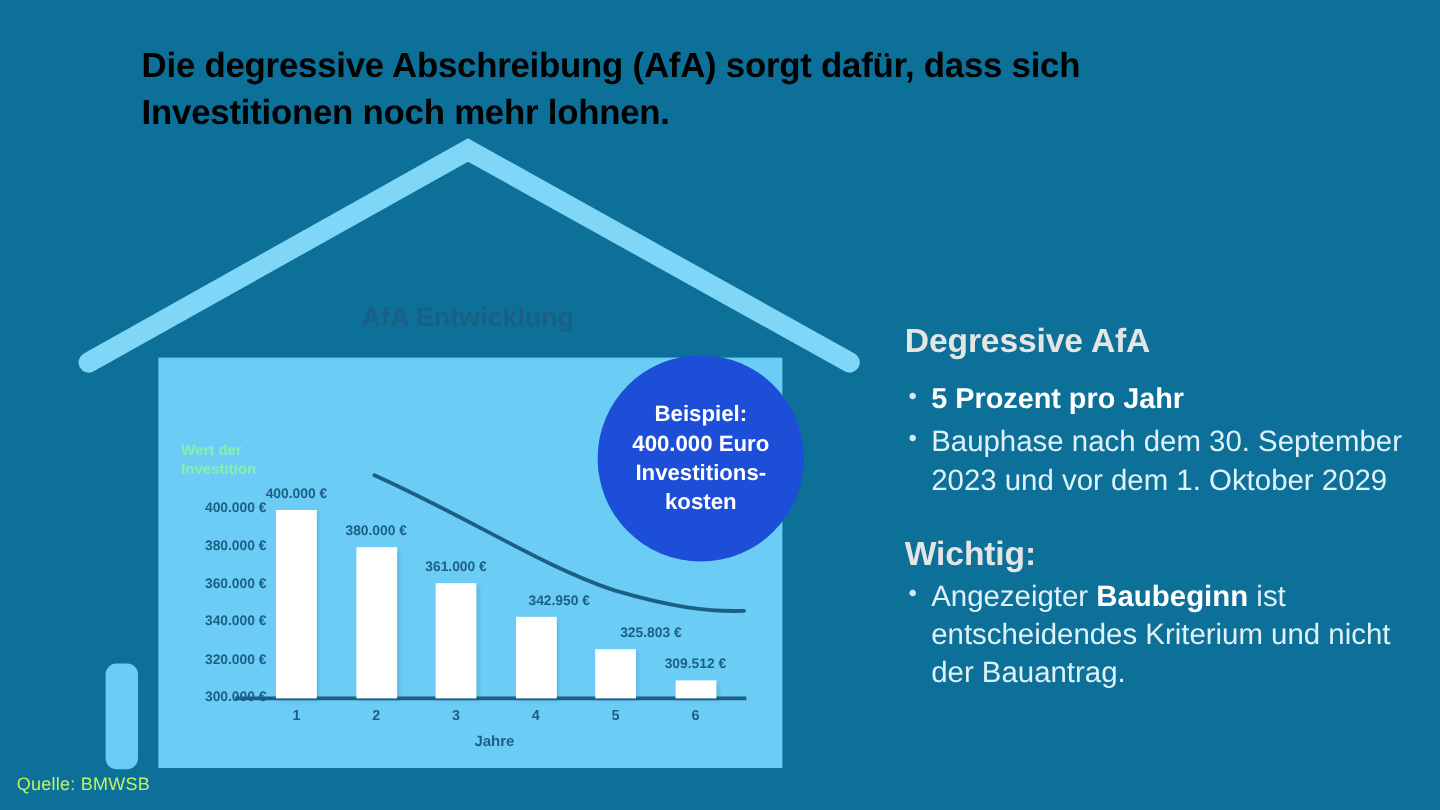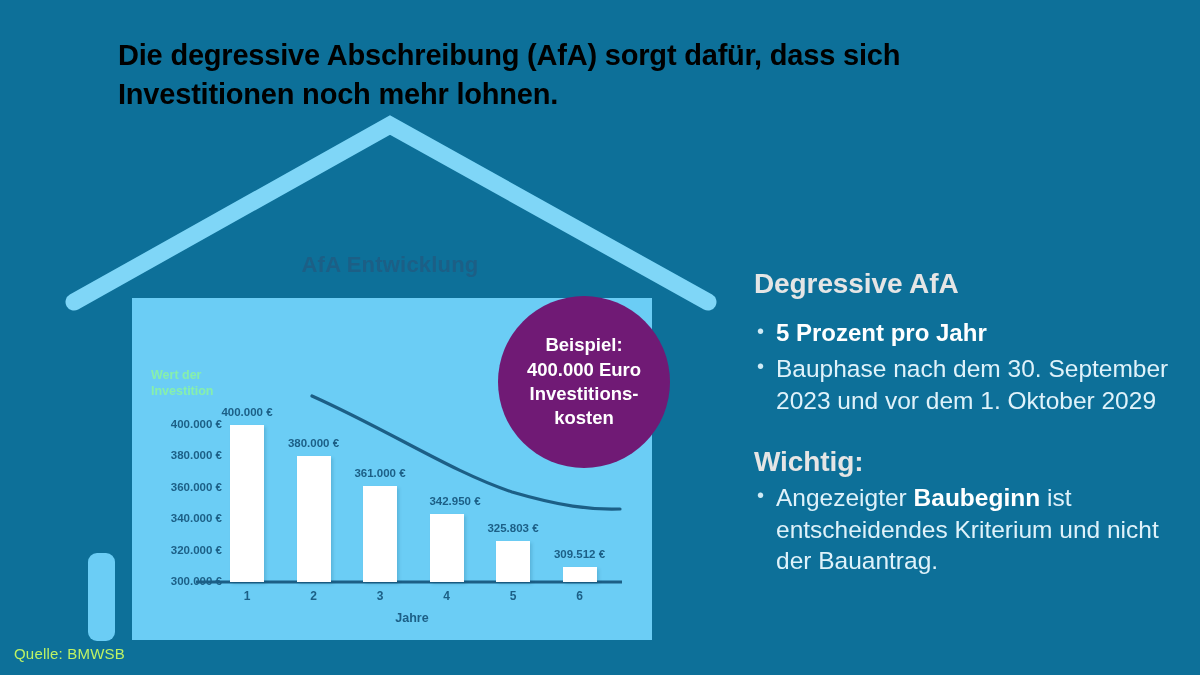--- a/index.html
+++ b/index.html
@@ -122,21 +122,21 @@
   }
 
   
   #badge {
     position: absolute;
     left: 498px;
     top: 296px;
     width: 172px;
     height: 172px;
     border-radius: 50%;
-    background: #701a75;
+    background: #1d4ed8;
     color: #ffffff;
     font-size: 18.5px;
     font-weight: bold;
     line-height: 1.32;
     display: flex;
     align-items: center;
     justify-content: center;
     text-align: center;
     white-space: pre-line;
     box-sizing: border-box;
@@ -252,24 +252,24 @@
       <div class="bar" style="left: 230px; top: 424.593px; width: 34px; height: 157.407px;"></div>
       <div class="bar-label" style="left: 192px; top: 405.593px; width: 110px;">400.000 €</div>
       <div class="xtick" style="left: 227px; top: 589px; width: 40px;">1</div>
       <div class="bar" style="left: 296.5px; top: 456.074px; width: 34px; height: 125.926px;"></div>
       <div class="bar-label" style="left: 258.5px; top: 437.074px; width: 110px;">380.000 €</div>
       <div class="xtick" style="left: 293.5px; top: 589px; width: 40px;">2</div>
       <div class="bar" style="left: 363px; top: 485.981px; width: 34px; height: 96.0185px;"></div>
       <div class="bar-label" style="left: 325px; top: 466.981px; width: 110px;">361.000 €</div>
       <div class="xtick" style="left: 360px; top: 589px; width: 40px;">3</div>
       <div class="bar" style="left: 429.5px; top: 514.394px; width: 34px; height: 67.6065px;"></div>
-      <div class="bar-label" style="left: 400px; top: 495.394px; width: 110px;">342.950 €</div>
+      <div class="bar-label" style="left: 411px; top: 495.394px; width: 110px;">342.950 €</div>
       <div class="xtick" style="left: 426.5px; top: 589px; width: 40px;">4</div>
       <div class="bar" style="left: 496px; top: 541.384px; width: 34px; height: 40.6158px;"></div>
-      <div class="bar-label" style="left: 458px; top: 522.384px; width: 110px;">325.803 €</div>
+      <div class="bar-label" style="left: 458px; top: 522.384px; width: 110px; text-align: right;">325.803 €</div>
       <div class="xtick" style="left: 493px; top: 589px; width: 40px;">5</div>
       <div class="bar" style="left: 562.5px; top: 567.027px; width: 34px; height: 14.9726px;"></div>
       <div class="bar-label" style="left: 524.5px; top: 548.027px; width: 110px;">309.512 €</div>
       <div class="xtick" style="left: 559.5px; top: 589px; width: 40px;">6</div>
     </div>
 
   <div id="badge">Beispiel:
 400.000 Euro
 Investitions-
 kosten</div>

